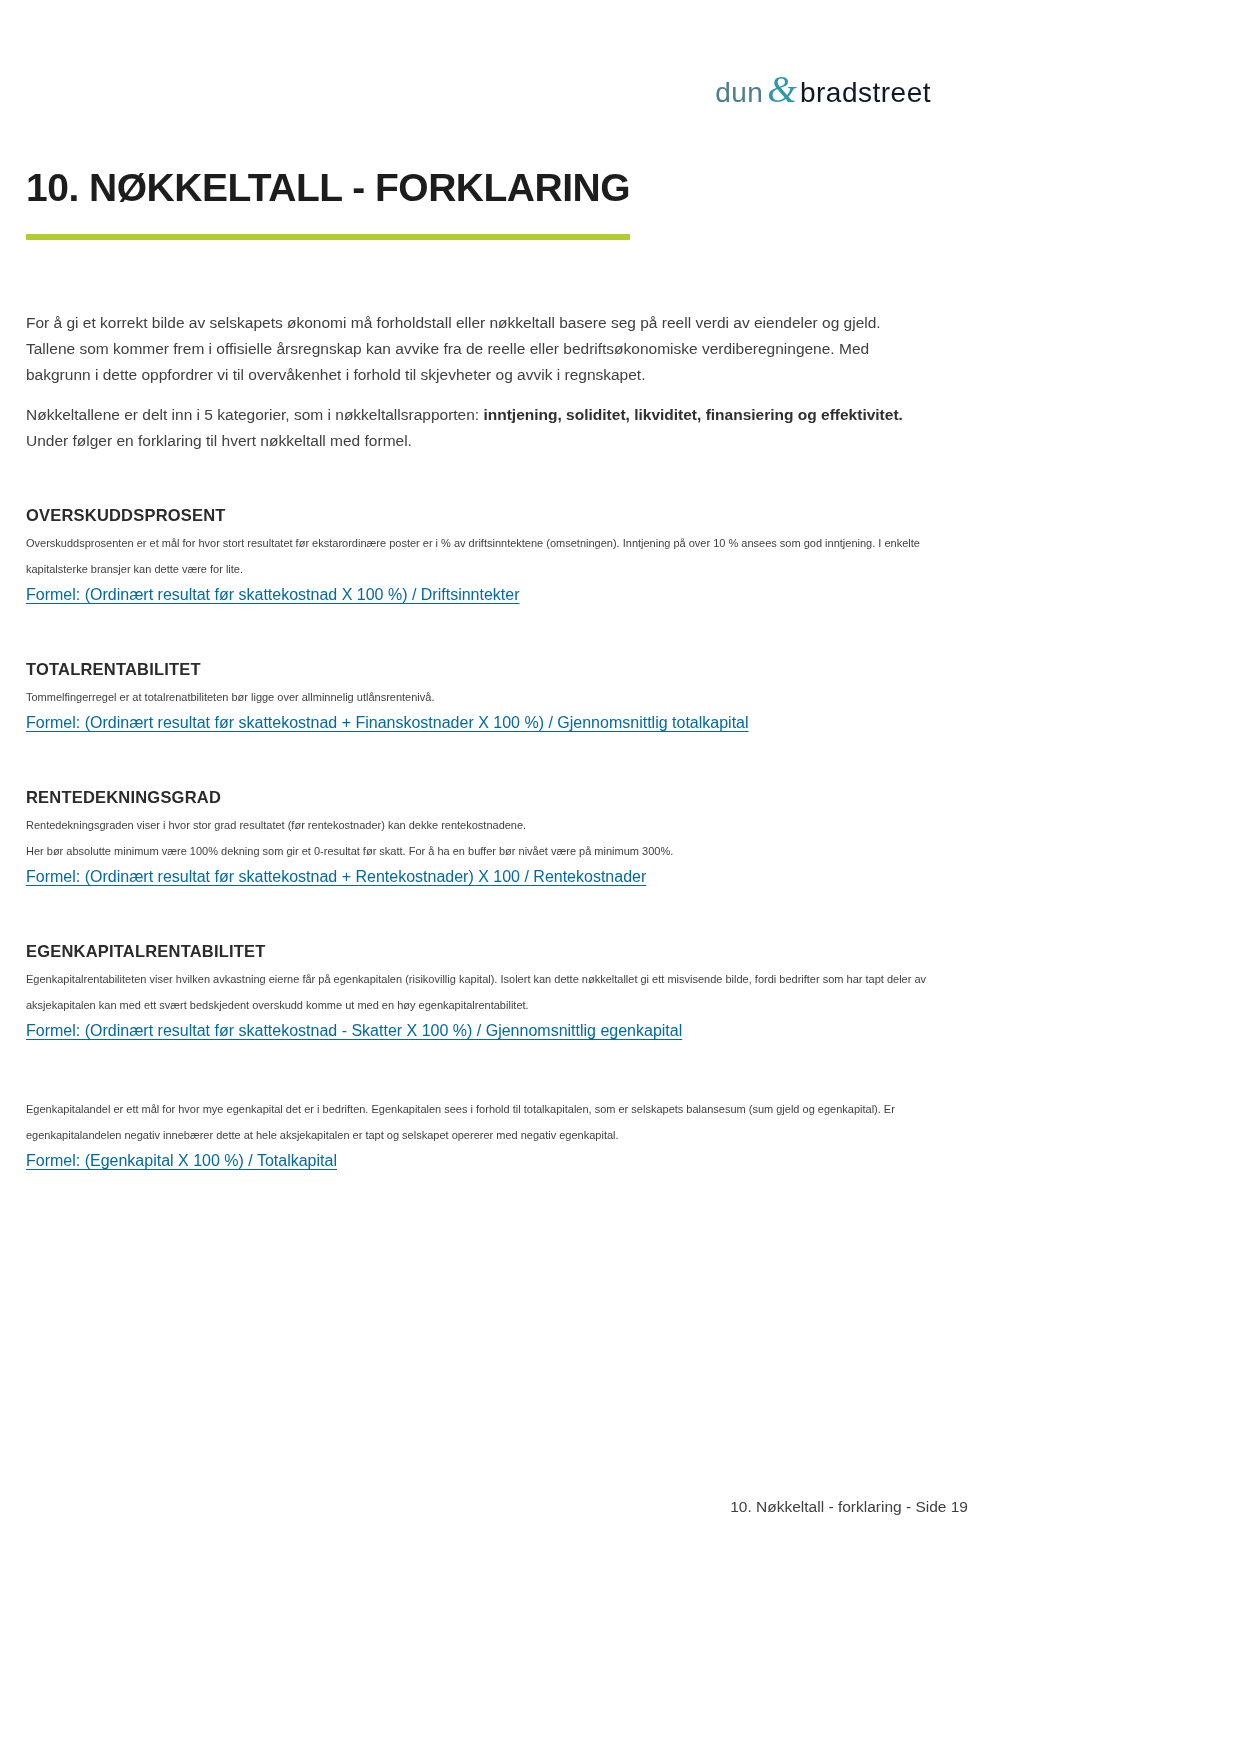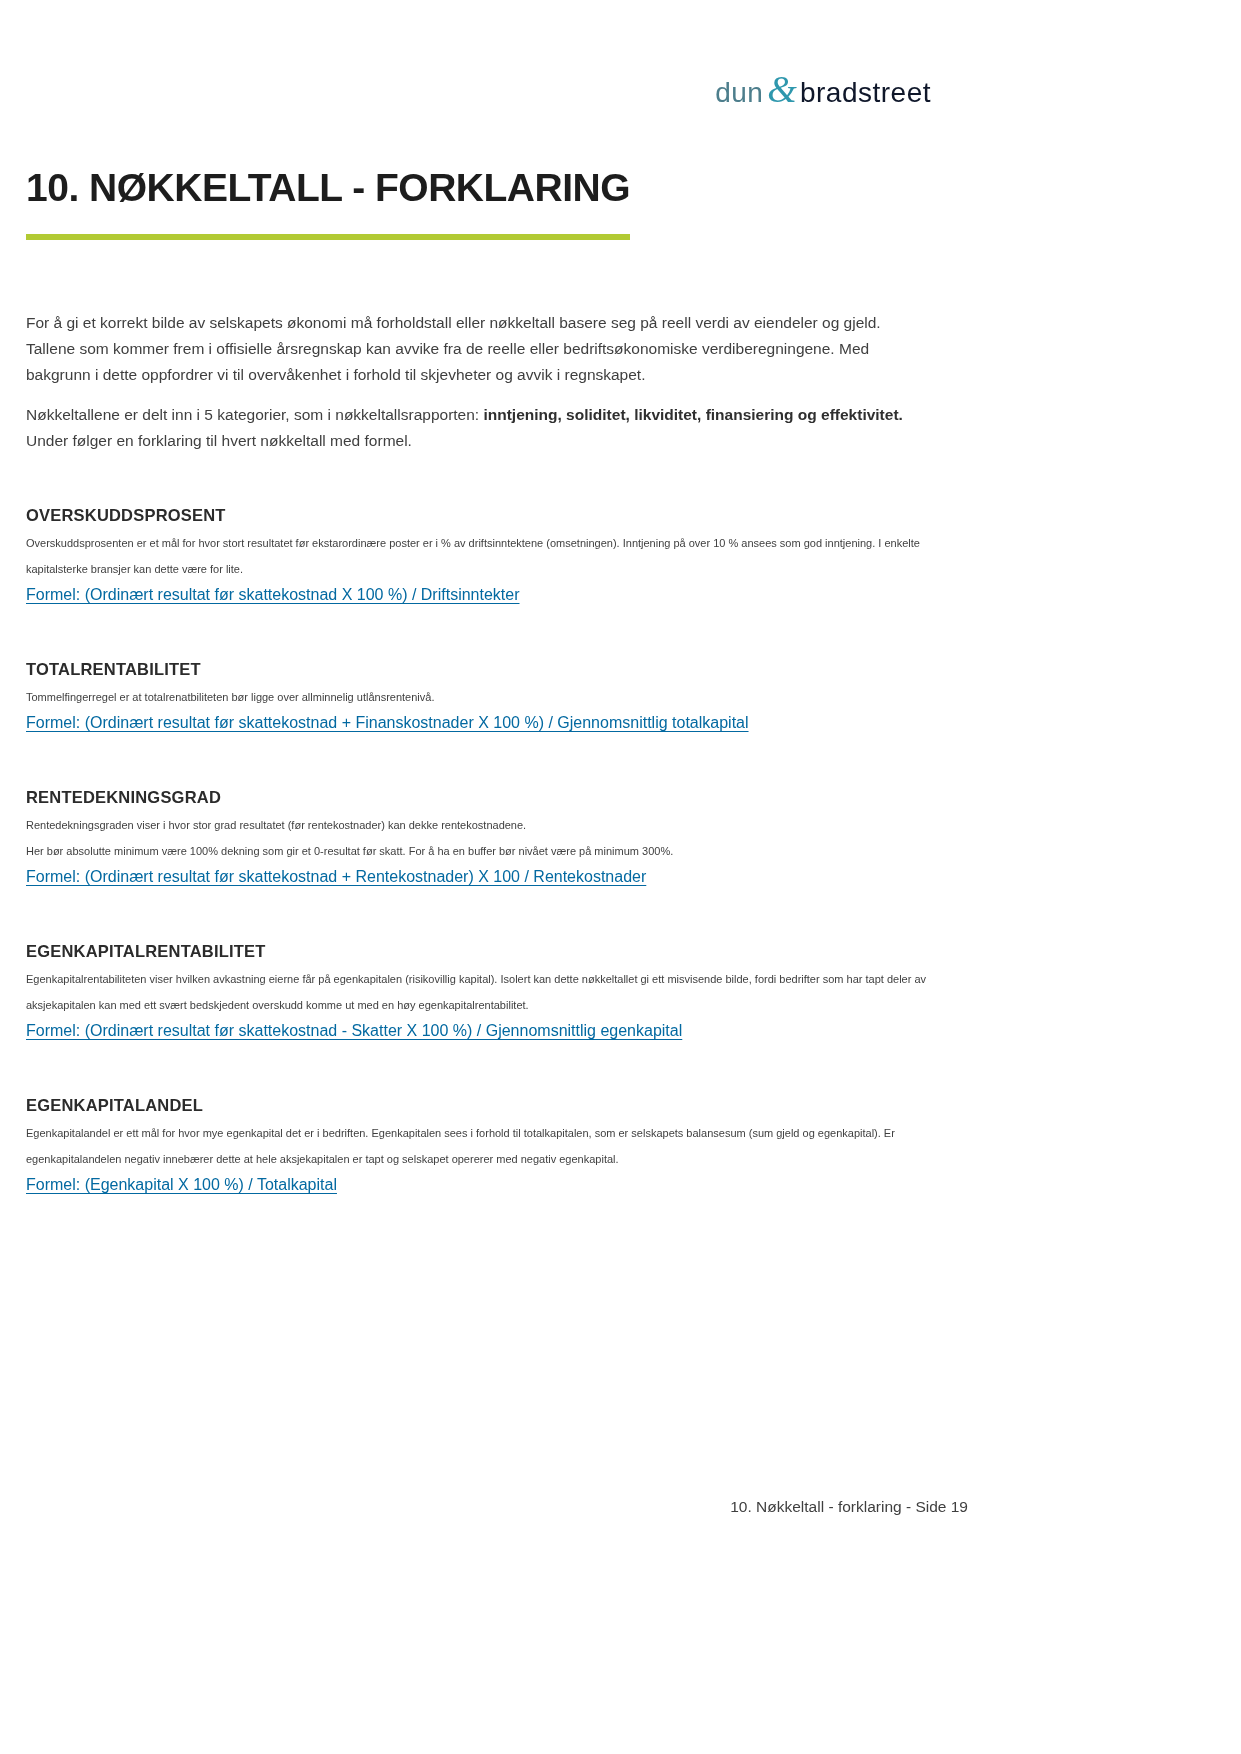--- a/index.html
+++ b/index.html
@@ -151,21 +151,20 @@
       <div class="formula">Formel: (Ordinært resultat før skattekostnad + Rentekostnader) X 100 / Rentekostnader</div>
     </div>
 
     <div class="section">
       <div class="section-heading">EGENKAPITALRENTABILITET</div>
       <div class="section-body">Egenkapitalrentabiliteten viser hvilken avkastning eierne får på egenkapitalen (risikovillig kapital). Isolert kan dette nøkkeltallet gi ett misvisende bilde, fordi bedrifter som har tapt deler av aksjekapitalen kan med ett svært bedskjedent overskudd komme ut med en høy egenkapitalrentabilitet.</div>
       <div class="formula">Formel: (Ordinært resultat før skattekostnad - Skatter X 100 %) / Gjennomsnittlig egenkapital</div>
     </div>
 
     <div class="section">
-      <div class="section-heading">EGENKAPITALANDEL</div>
       <div class="section-body">Egenkapitalandel er ett mål for hvor mye egenkapital det er i bedriften. Egenkapitalen sees i forhold til totalkapitalen, som er selskapets balansesum (sum gjeld og egenkapital). Er egenkapitalandelen negativ innebærer dette at hele aksjekapitalen er tapt og selskapet opererer med negativ egenkapital.</div>
       <div class="formula">Formel: (Egenkapital X 100 %) / Totalkapital</div>
     </div>
 
   </div>
 
   <div class="footer">10. Nøkkeltall - forklaring - Side 19</div>
 </div>
 
 </body></html>

